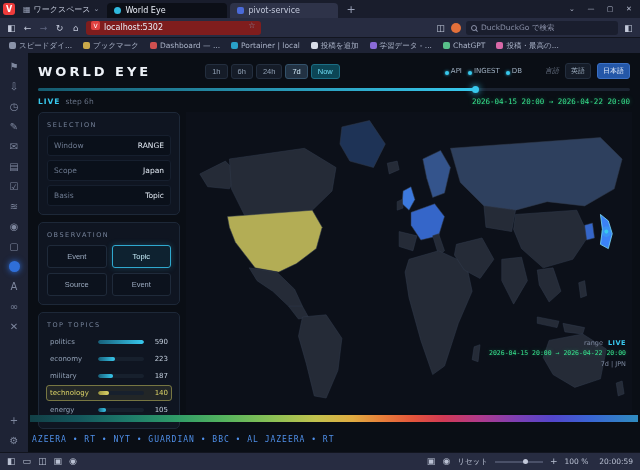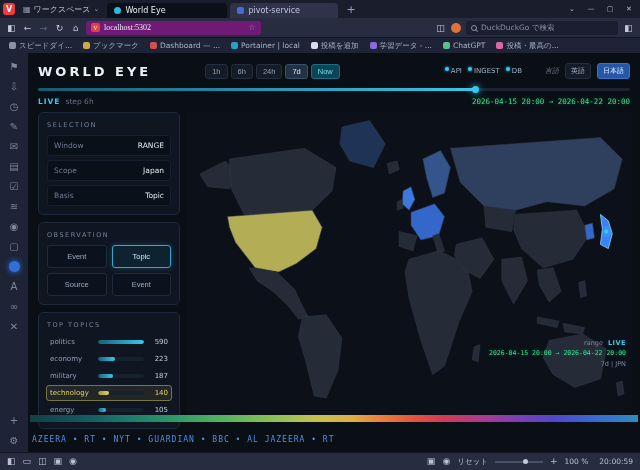--- a/index.html
+++ b/index.html
@@ -24,22 +24,22 @@
   .favicon.pivot { background:#4a6ad8; border-radius:2px; }
   .tab-label { white-space:nowrap; overflow:hidden; }
   .newtab { color:#9aa2b8; font-size:11px; padding:0 5px; }
   .winbtn { width:16px; text-align:center; color:#b6bdd0; font-size:7px; }
 
   
   .addressbar { height:20px; background:#272c41; border-bottom:1px solid #12151f;
                 display:flex; align-items:center; gap:5px; padding:0 6px; }
   .nav-ico { color:#c3c9da; font-size:9px; width:11px; text-align:center; }
   .nav-ico.dim { color:#5f6680; }
-  .urlbox { flex:1; max-width:280px; height:14px; background:#701a75; border-radius:3px;
-            display:flex; align-items:center; gap:4px; padding:0 5px;font-family:Liberation Serif, serif; }
+  .urlbox { flex:1; max-width:280px; height:14px; background:#7f1d1d; border-radius:3px;
+            display:flex; gap:4px; padding:0 5px; }
   .shield { width:9px; height:9px; background:#e04040; border-radius:2px; color:#fff; font-size:6px;
             display:flex; align-items:center; justify-content:center; flex:none; }
   .url-input { flex:1; background:transparent; border:none; outline:none; color:#e8ecf5;
                font-size:8px; font-family:inherit; }
   .star { color:#8a92aa; font-size:8px; }
   .avatar { width:10px; height:10px; border-radius:50%; background:#e2703a; flex:none; }
   .searchbox { width:152px; height:14px; background:#1a1e2e; border-radius:3px;
                display:flex; align-items:center; gap:4px; padding:0 5px; }
   .mag { width:6px; height:6px; border:1px solid #8a90a8; border-radius:50%; position:relative; flex:none; }
   .mag::after { content:""; position:absolute; width:3px; height:1px; background:#8a90a8;
@@ -68,21 +68,21 @@
   
   .app { flex:1; min-width:0; background:#0a0e15; display:flex; flex-direction:column; }
   .app-header { display:flex; align-items:center; padding:10px 10px 6px; gap:8px; }
   .app-title { font-size:13px; letter-spacing:3px; font-weight:bold; color:#edf1f7; }
   .range-group { display:flex; gap:3px; margin-left:46px; }
   .range-btn { font-size:7.5px; padding:2px 6px; border-radius:3px; background:#151c28;
                border:1px solid #232e3e; color:#90a0b4; }
   .range-btn.active { background:#223243; border-color:#33526b; color:#cfe7f5; }
   .range-btn.now { background:#0c4555; border-color:#1b6d84; color:#6fdcf4; }
   .service-group { margin-left:auto; display:flex; align-items:center; gap:6px; font-size:7px; color:#9fb0c2; }
-  .svc { display:flex; align-items:flex-start; gap:2px; }
+  .svc { display:flex; align-items:flex-end; gap:2px; }
   .dot { width:4px; height:4px; border-radius:50%; background:var(--accent); box-shadow:0 0 3px var(--accent); }
   .lang-label { color:#6b7688; margin-left:17px;font-style:italic; }
   .lang-btn { font-size:7px; padding:2px 5px; border-radius:3px; color:#9fb0c2;
               background:#151c28; border:1px solid #232e3e; }
   .lang-btn.active { background:#2457a8; border-color:#3a6fc4; color:#eef4ff; }
 
   .timeline { position:relative; height:9px; margin:0 10px; }
   .timeline-track { position:absolute; left:0; right:0; top:3px; height:3px; background:#1b2331; border-radius:2px; }
   .timeline-fill { position:absolute; left:0; top:3px; height:3px; border-radius:2px;
                    background:linear-gradient(90deg,#155a6e,#38c9ee); }

